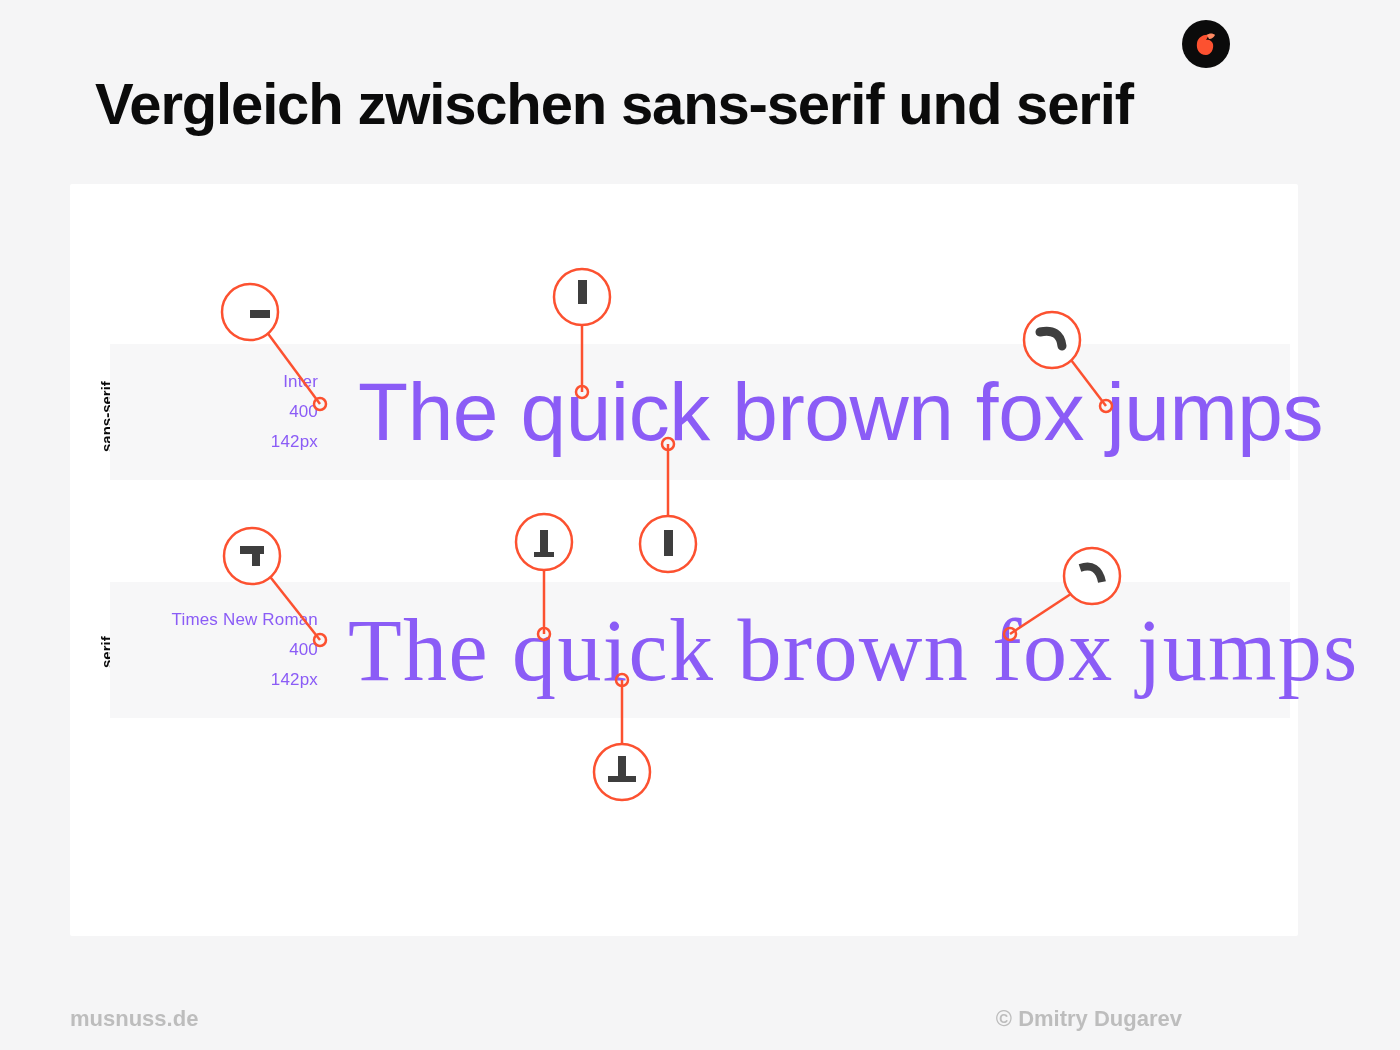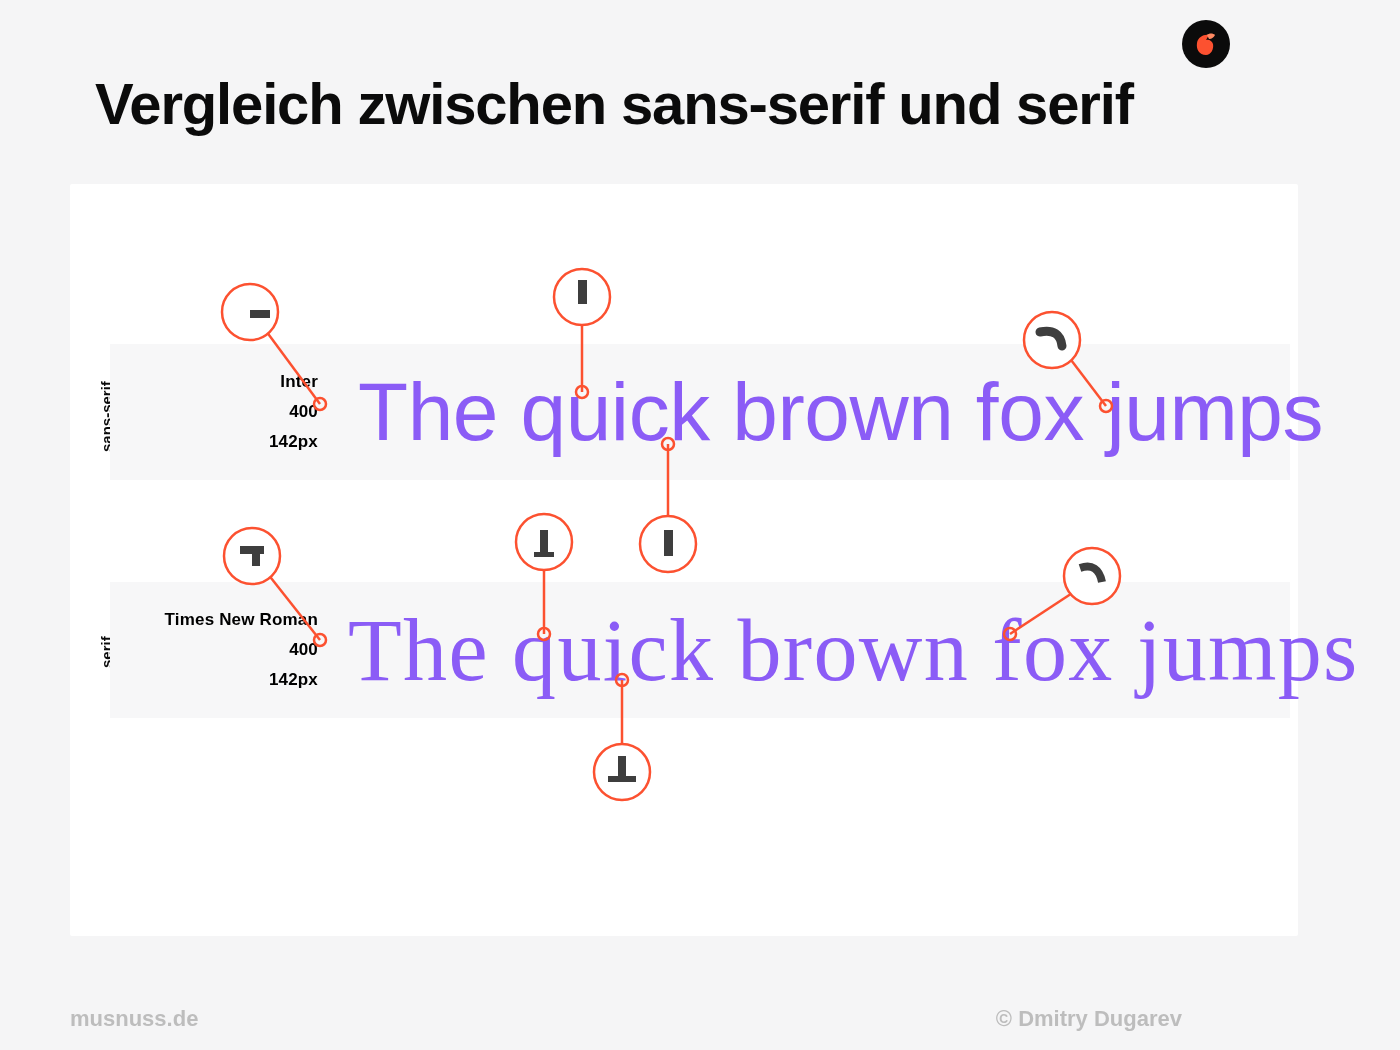--- a/index.html
+++ b/index.html
@@ -91,22 +91,22 @@
     left:0;
     top:0;
     bottom:0;
     width:216px;
     display:flex;
     flex-direction:column;
     align-items:flex-end;
     justify-content:center;
     padding-right:8px;
     box-sizing:border-box;
-    color:#000000;
-    font-weight:700;
+    color:#8b5cf6;
+    font-weight:400;
     font-size:17px;
     line-height:1.75;
     letter-spacing:0.01em;
   }
 
   .sample{
     position:absolute;
     left:248px;
     top:50%;
     transform:translateY(-50%);

